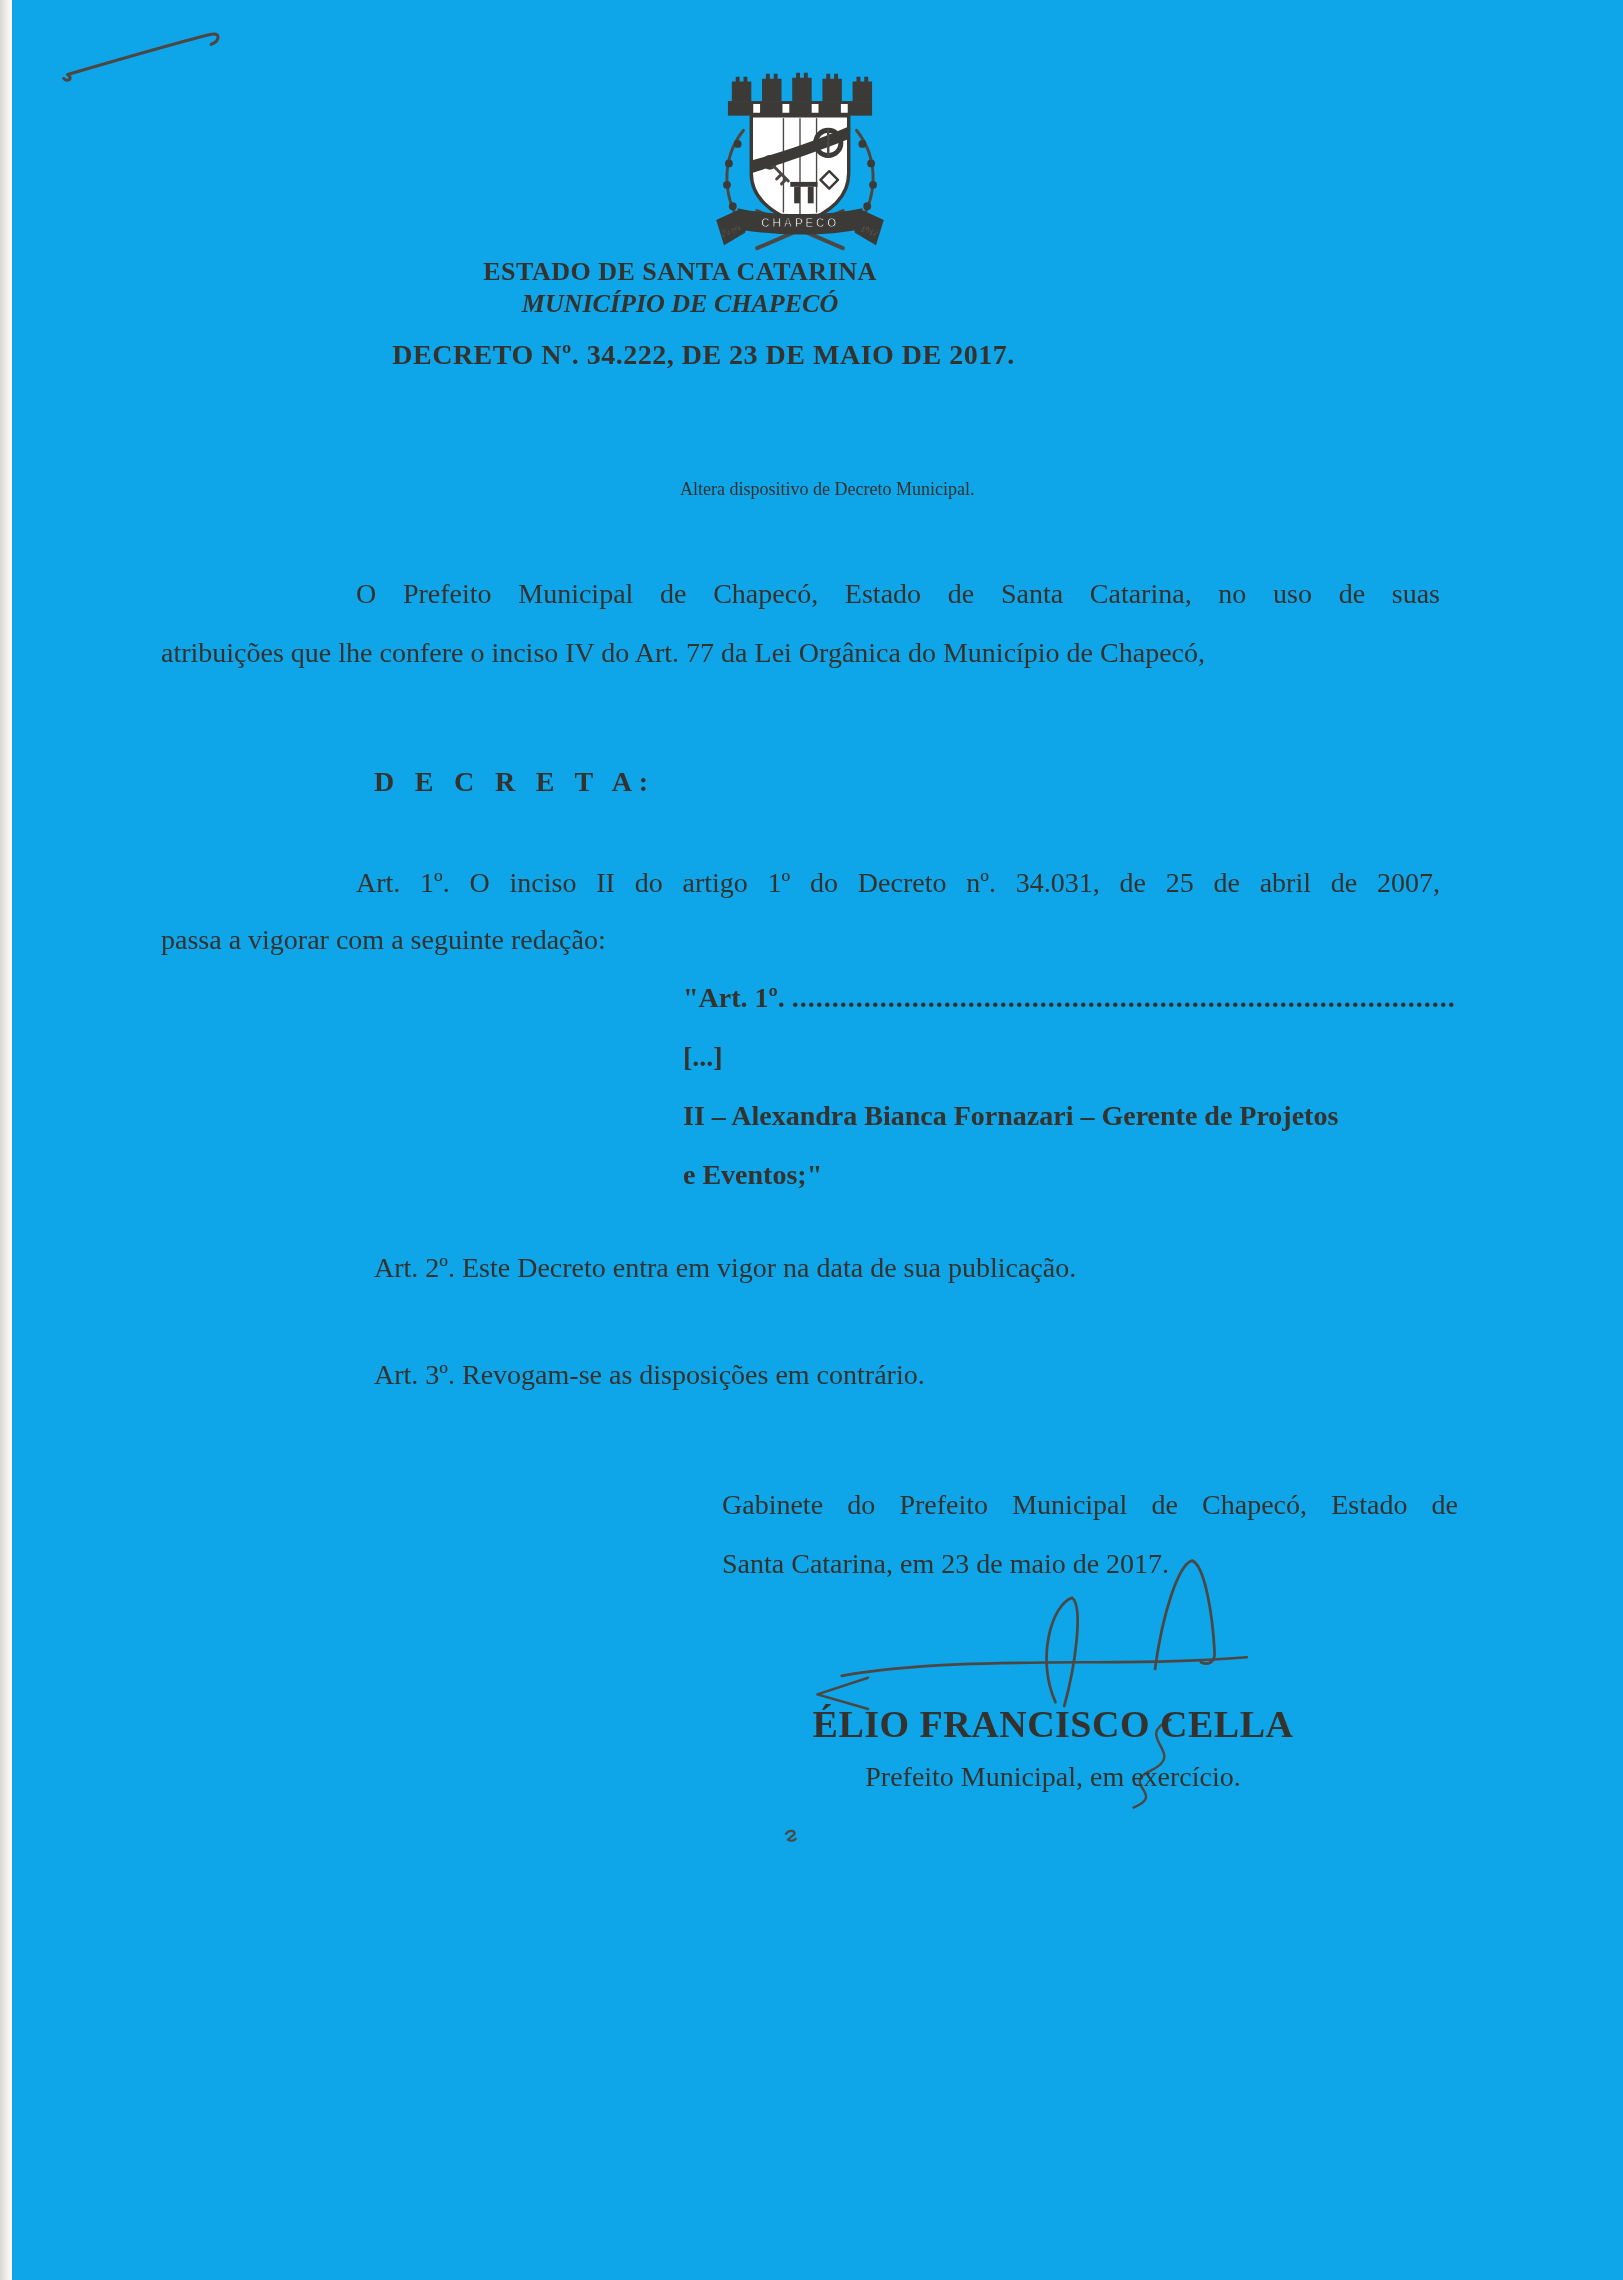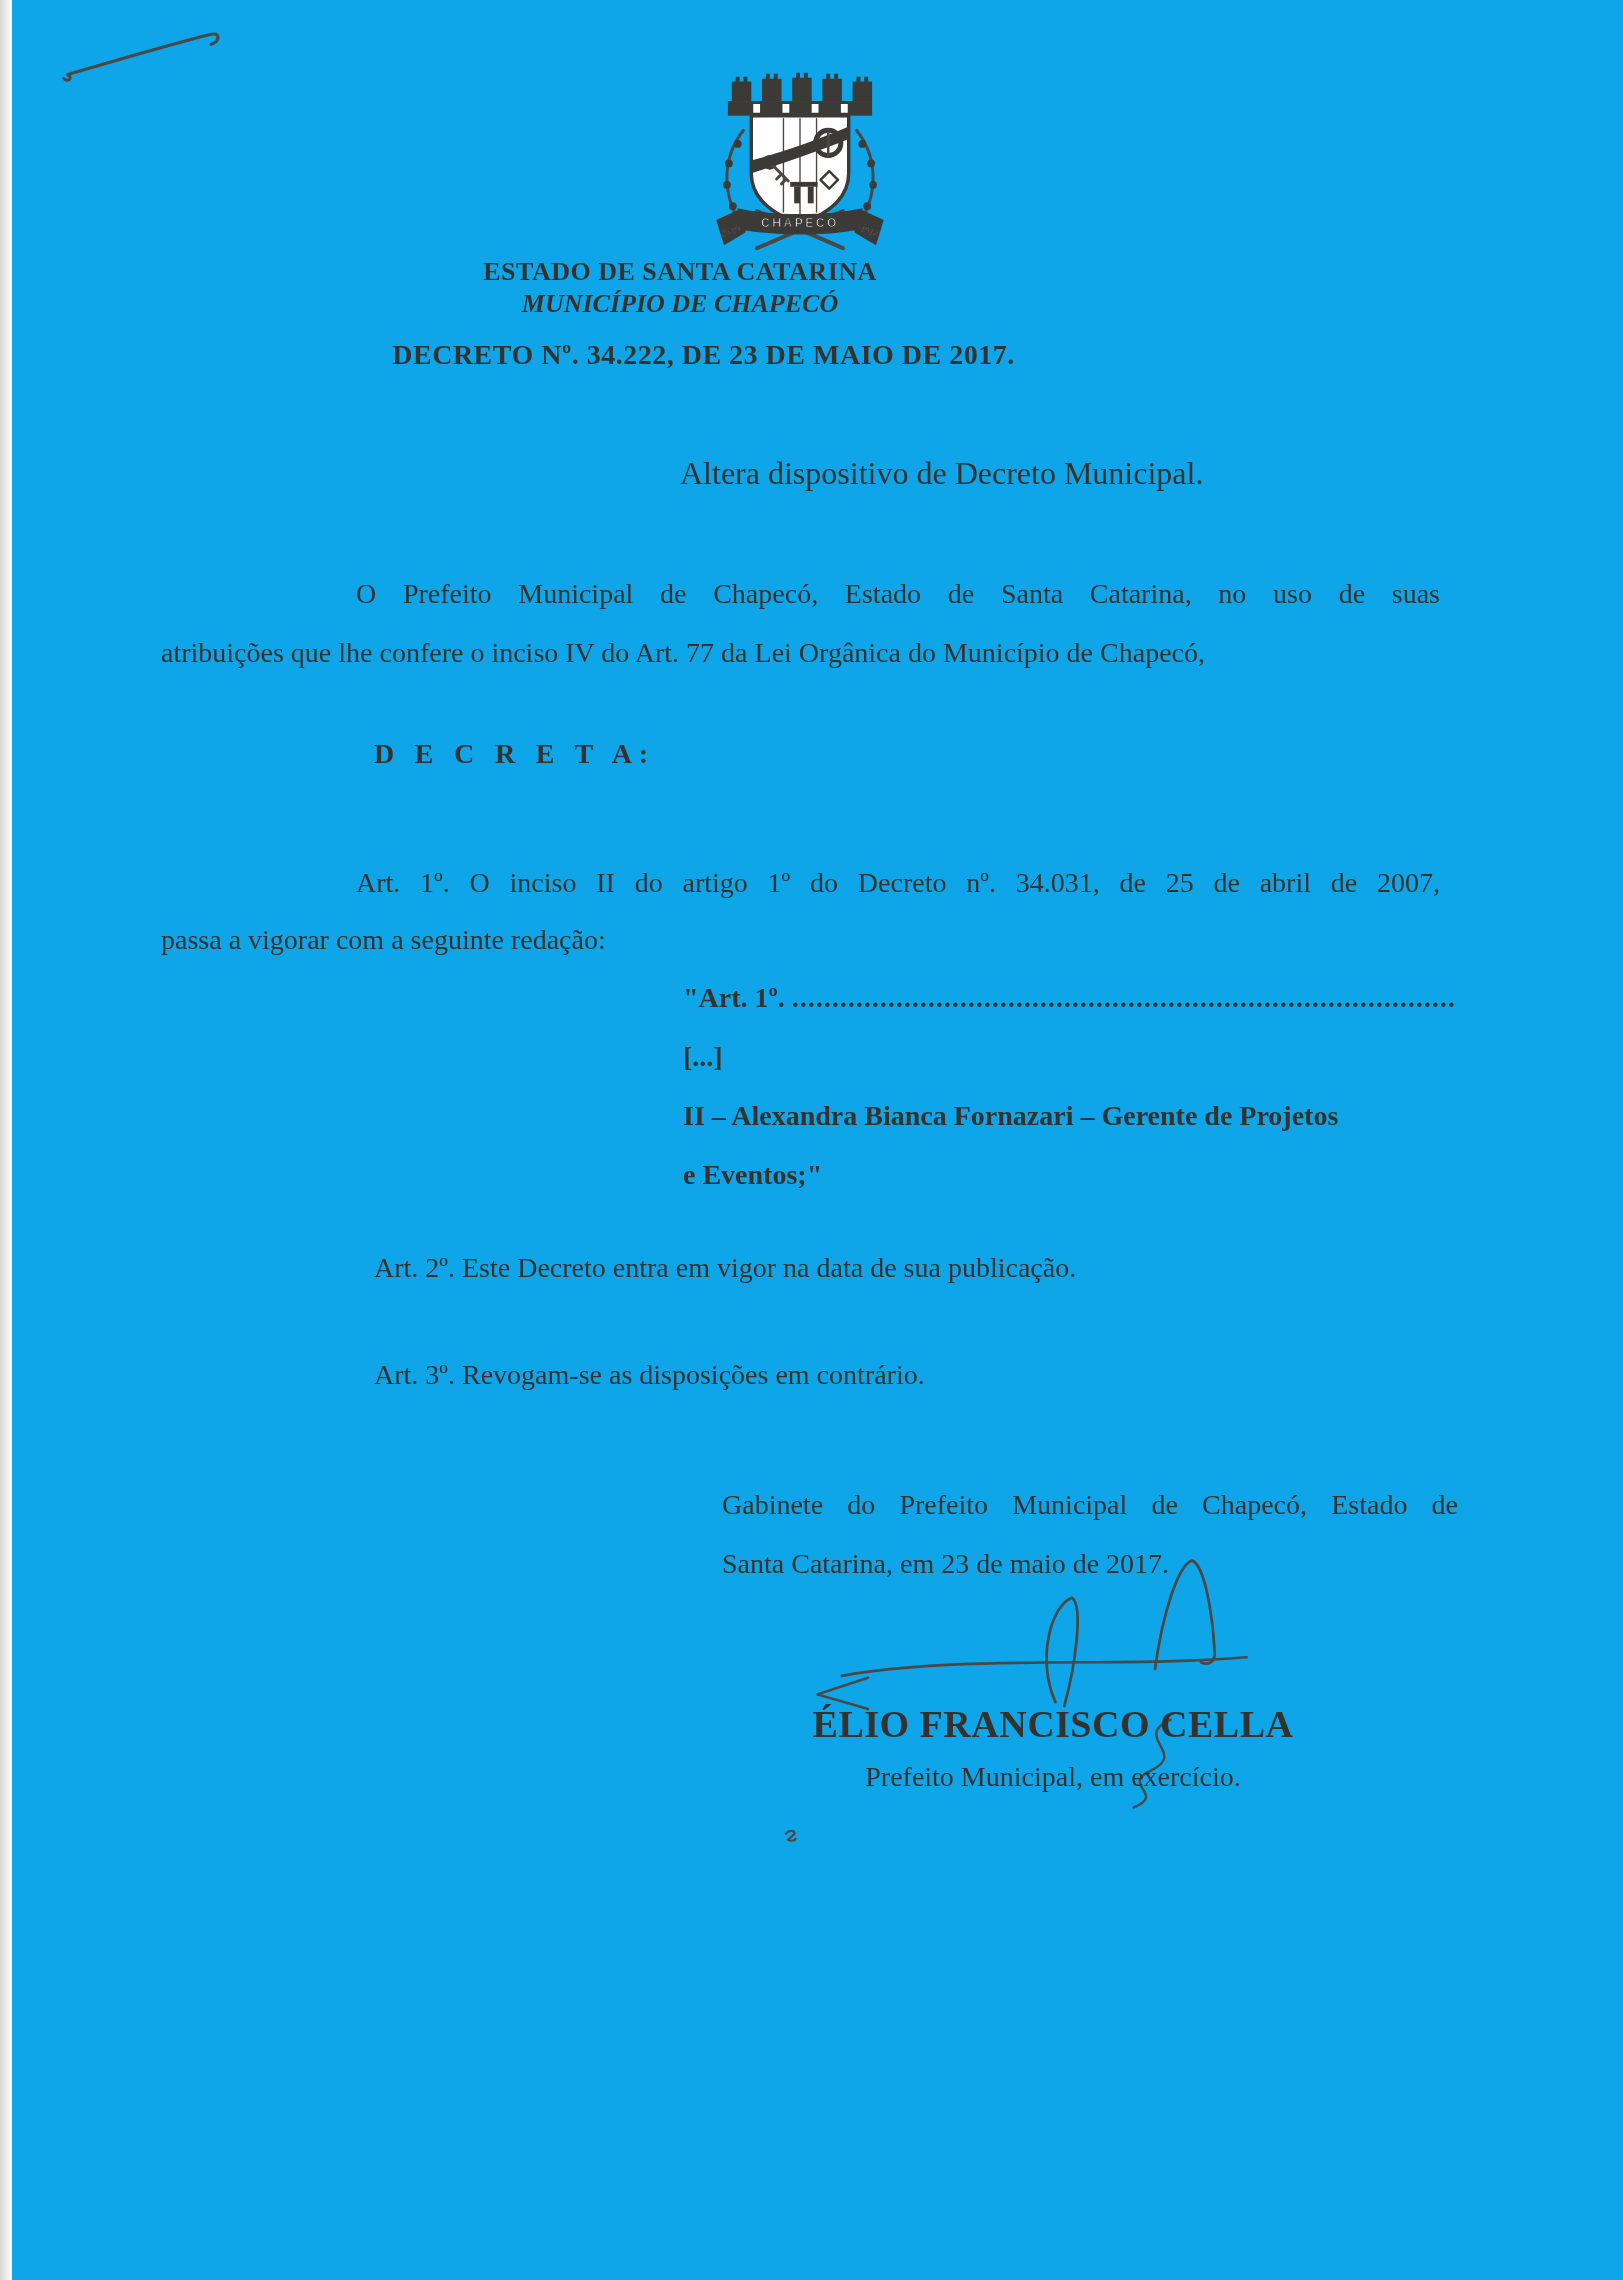--- a/index.html
+++ b/index.html
@@ -15,25 +15,25 @@
   .edge-left {
     position:absolute; left:0; top:0; width:11.7px; height:100%;
     background:linear-gradient(90deg,#d9d7d3 0%, #eceae7 45%, #fefefd 100%);
   }
   .abs { position:absolute; }
   .center-line { left:0; width:1360px; text-align:center; }
   .hdr-bold   { font-weight:bold; font-size:26px; letter-spacing:0.5px; }
   .hdr-italic { font-weight:bold; font-style:italic; font-size:26px; }
   .hdr-decree { font-weight:bold; font-size:28px; letter-spacing:0.5px;padding-left:47px; }
   .body-text  { font-size:28px; }
-  .ementa     { font-size:32px; }
+  .ementa     { font-size:18px;margin-top:24px; }
   .para { left:161px; width:1280px; font-size:28px; line-height:59px; }
   .jline { text-align:justify; text-align-last:justify; }
   .indent1 { margin-left:195px; width:1084px; }
-  .decreta { font-weight:bold; font-size:28px; letter-spacing:6.8px; }
+  .decreta { font-weight:bold; font-size:28px; letter-spacing:6.8px;margin-top:28px; }
   .quote { left:683px; width:775px; font-weight:bold; font-size:28px; line-height:59px; }
   .quote .clip { white-space:nowrap; overflow:hidden; width:772px; }
   .quote .dots { letter-spacing:1px; }
   .gab { left:722px; width:736px; font-size:28px; line-height:59px; }
   .sig-name  { left:770px; width:566px; text-align:center; font-weight:bold; font-size:38px; letter-spacing:0.5px; }
   .sig-title { left:770px; width:566px; text-align:center; font-size:28px; }
   svg { display:block; }
   .ink { stroke:#4c4742; fill:none; stroke-linecap:round; stroke-linejoin:round; }
   .crest-text { font-family:"Liberation Sans", sans-serif; font-weight:bold; fill:#ffffff; }
 </style>

